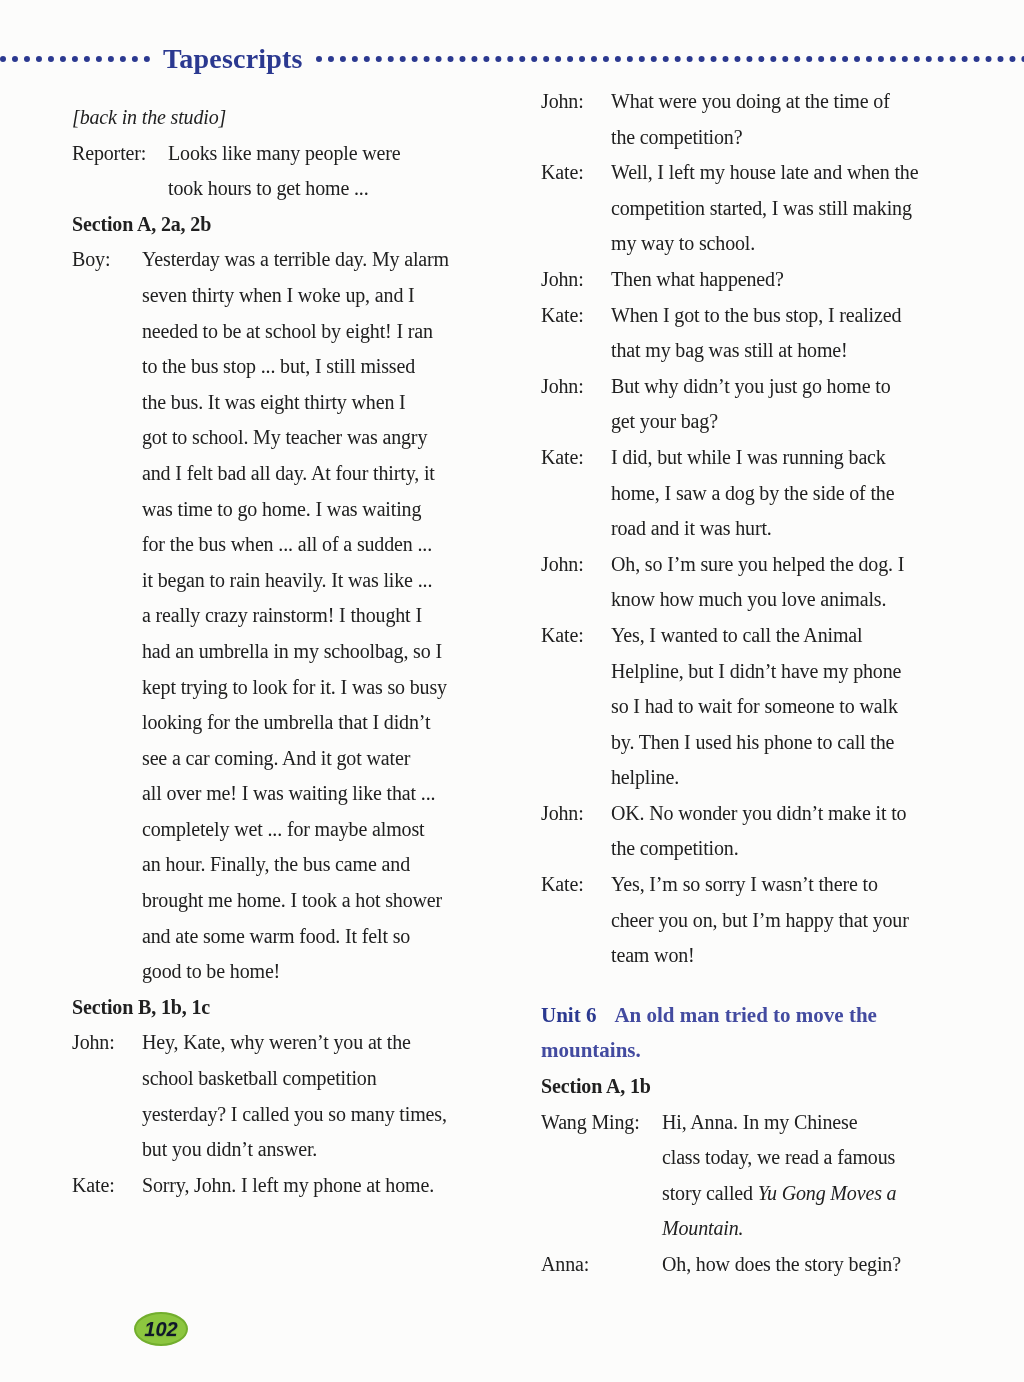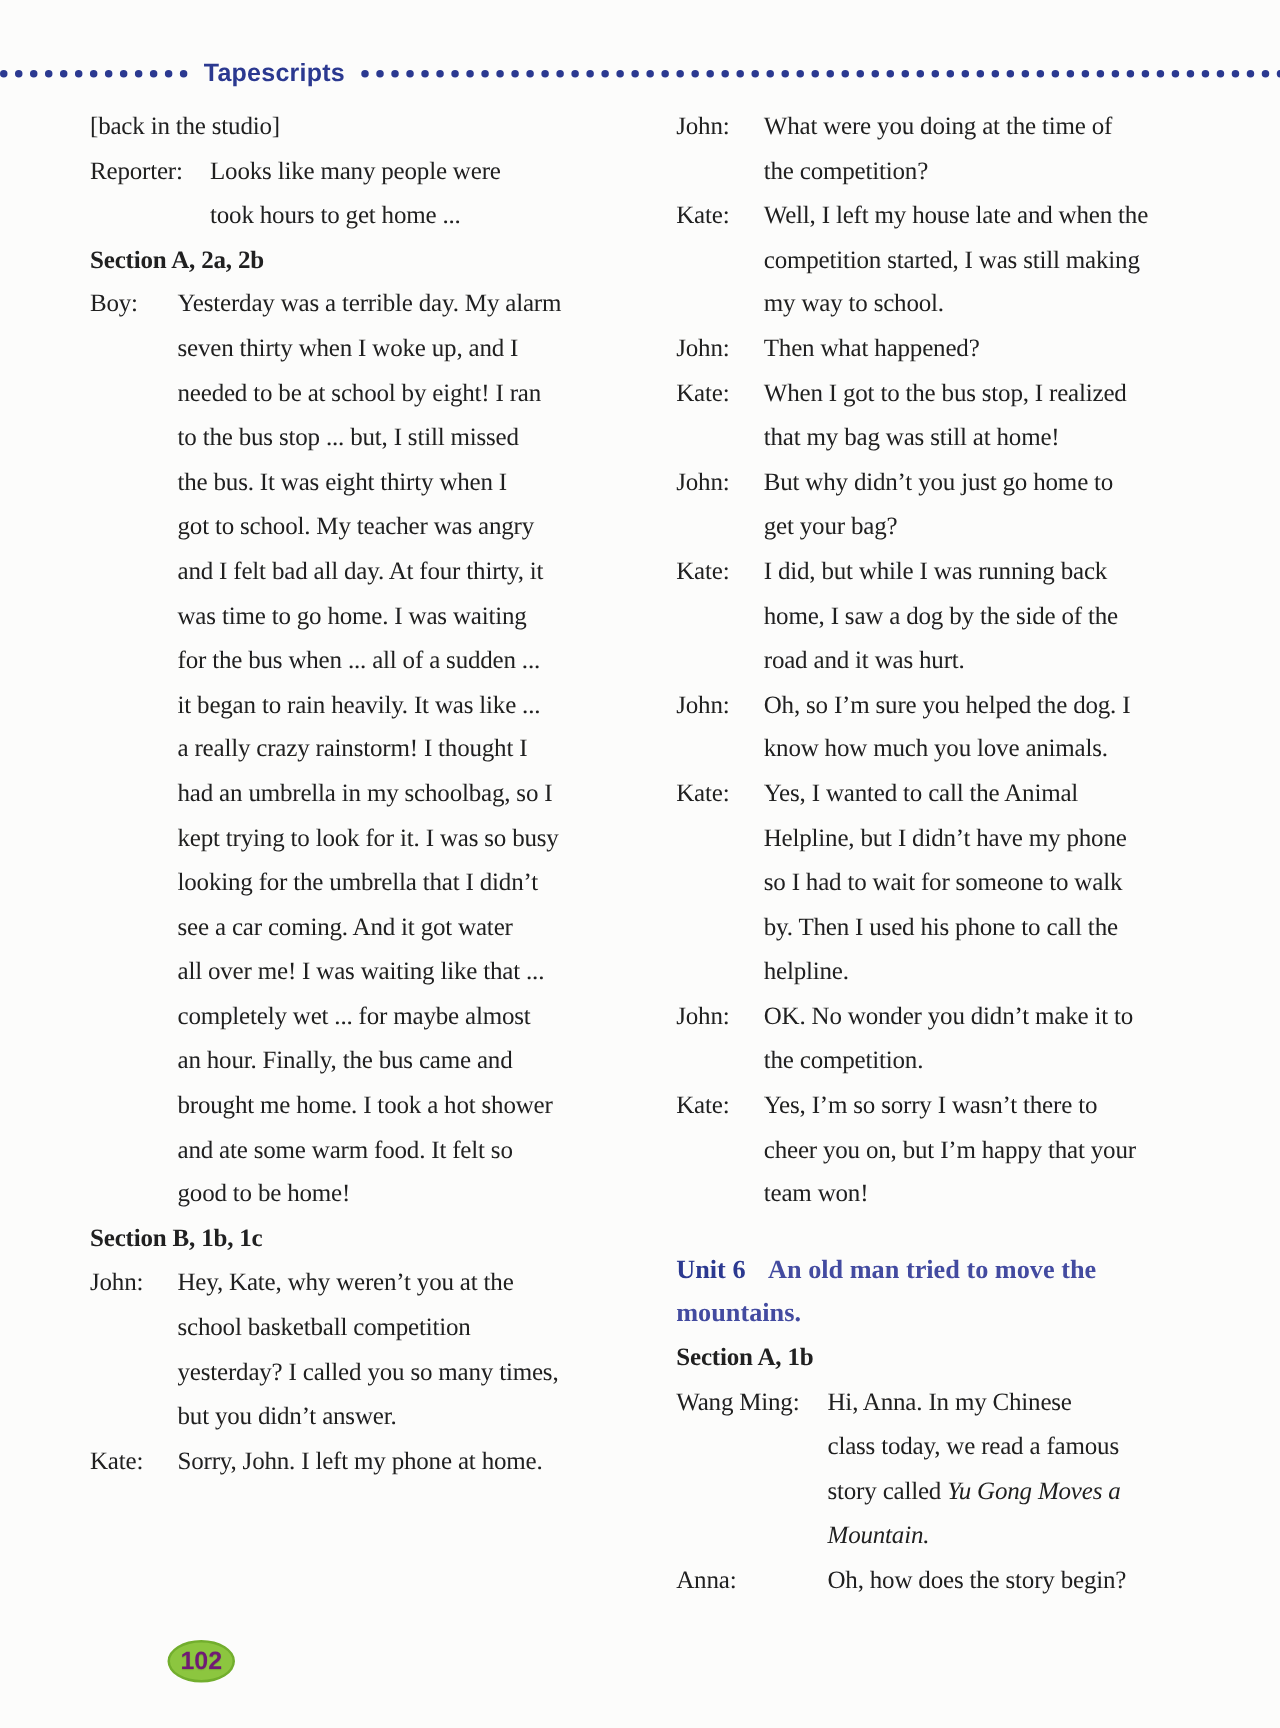--- a/index.html
+++ b/index.html
@@ -15,42 +15,42 @@
 
   
   .header {
     position:absolute; top:40px; left:0; right:0; height:38px;
     display:flex; align-items:center; gap:13px;
   }
   .dots { height:0; border-top:6px dotted var(--navy,#2b3990); }
   .dots.left { width:150px; }
   .dots.right { flex:1; margin-right:-4px; }
   .page-title {
-    font-family:Liberation Sans, sans-serif;
-    font-size:20px; font-weight:700; color:var(--navy,#2b3990);
+    font-family:Liberation Serif, serif;
+    font-size:28px; font-weight:700; color:var(--navy,#2b3990);
     letter-spacing:0.2px; white-space:nowrap;
   }
 
   
   .col { position:absolute; top:84px; font-size:20px; line-height:35.6px; letter-spacing:-0.15px; }
   .col-left  { left:72px;  width:436px; }
   .col-right { left:541px; width:456px; }
 
   .line { position:relative; white-space:nowrap; }
   .block { position:relative; }
 
   .dialogue .line, .continuation .line { padding-left:70px; }
   .block.ind-wide .line  { padding-left:96px; }
   .block.ind-xwide .line { padding-left:121px; }
 
   .speaker {
     position:absolute; left:0; top:0;
     white-space:nowrap;
   }
-  .stage { white-space:nowrap; }
+  .stage { font-style:italic; white-space:nowrap;margin-top:16px; }
   .section { font-weight:700; white-space:nowrap; }
 
   .unit {
     margin-top:24px;
     font-weight:700; color:var(--unit-blue,#434ba0);
     font-size:21px; letter-spacing:0;
   }
   .unit .unit-label { color:var(--navy,#2c3286); margin-right:18px; }
   .unit .line { white-space:nowrap; }
 
@@ -59,22 +59,23 @@
   
   .badge {
     position:absolute; left:134px; top:1312px;
     width:54px; height:34px;
     background:var(--badge-green,#8cc63f);
     border:2px solid var(--badge-border,#72ae2d);
     border-radius:50%;
     display:flex; align-items:center; justify-content:center;
     box-sizing:border-box;
     font-family:"Liberation Sans", sans-serif;
-    font-weight:700; font-size:20px; color:#701a75;
+    font-weight:700; font-size:20px; color:#0f172a;
     text-shadow:0 1px 1px rgba(0,0,0,0.15);
+    font-style:italic;
   }
 </style>
 </head>
 <body style="--navy: #2b3990; --unit-blue: #434ba0; --badge-green: #8cc63f; --badge-border: #72ae2d; --ink: #202020;">
 
 <div class="page">
   <div class="header">
     <div class="dots left"></div>
     <div class="page-title">Tapescripts</div>
     <div class="dots right"></div>

